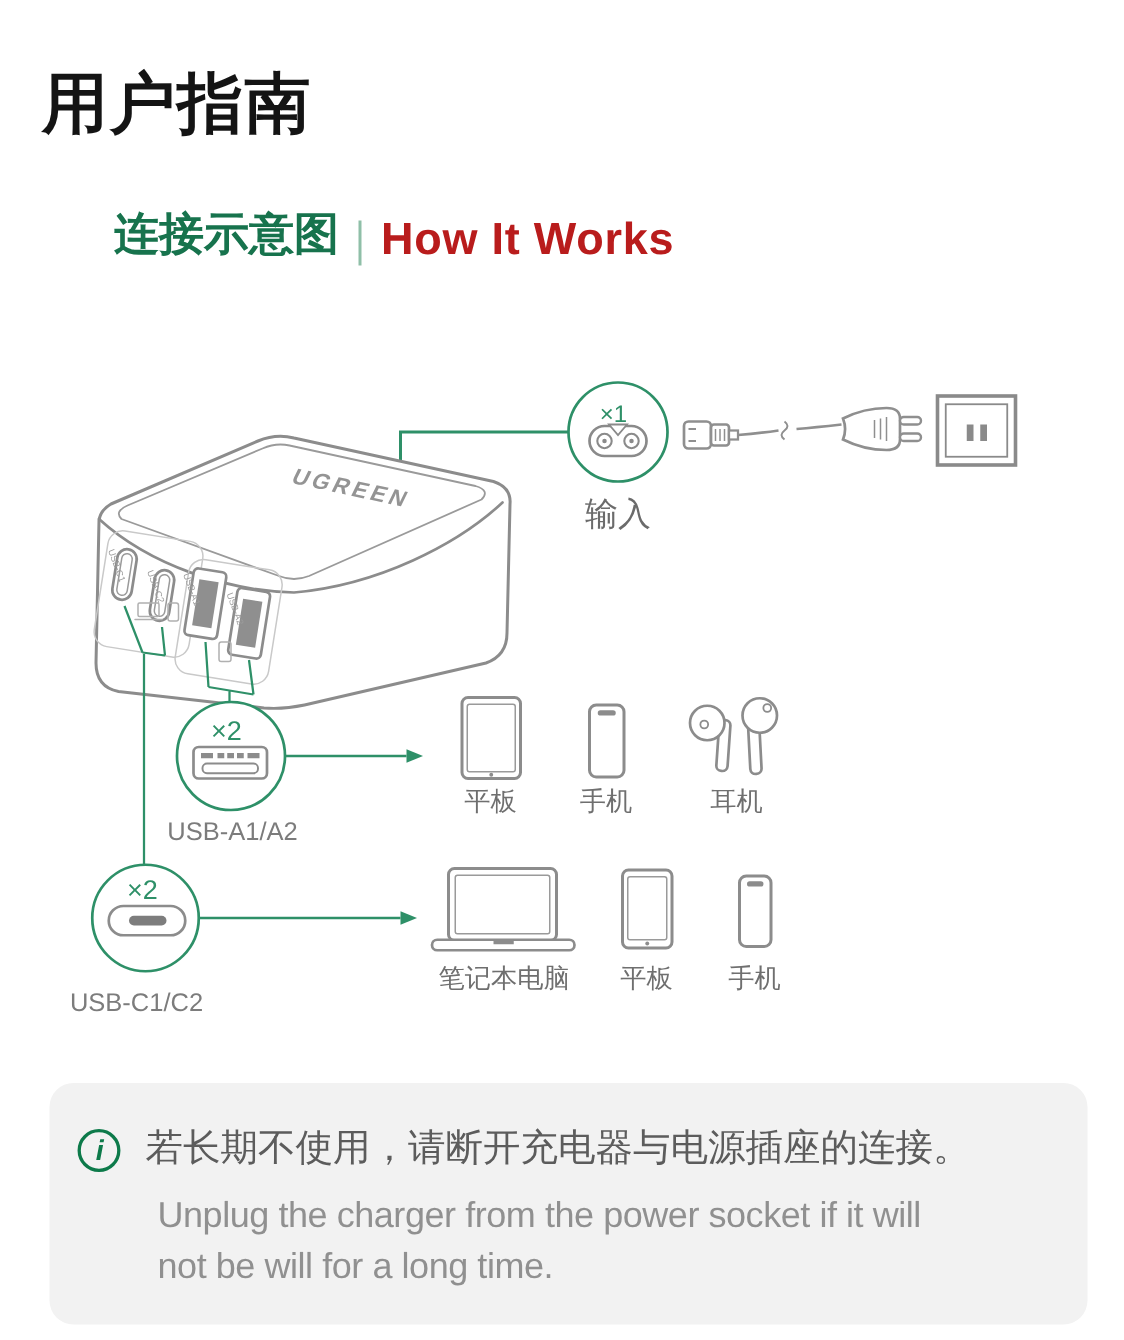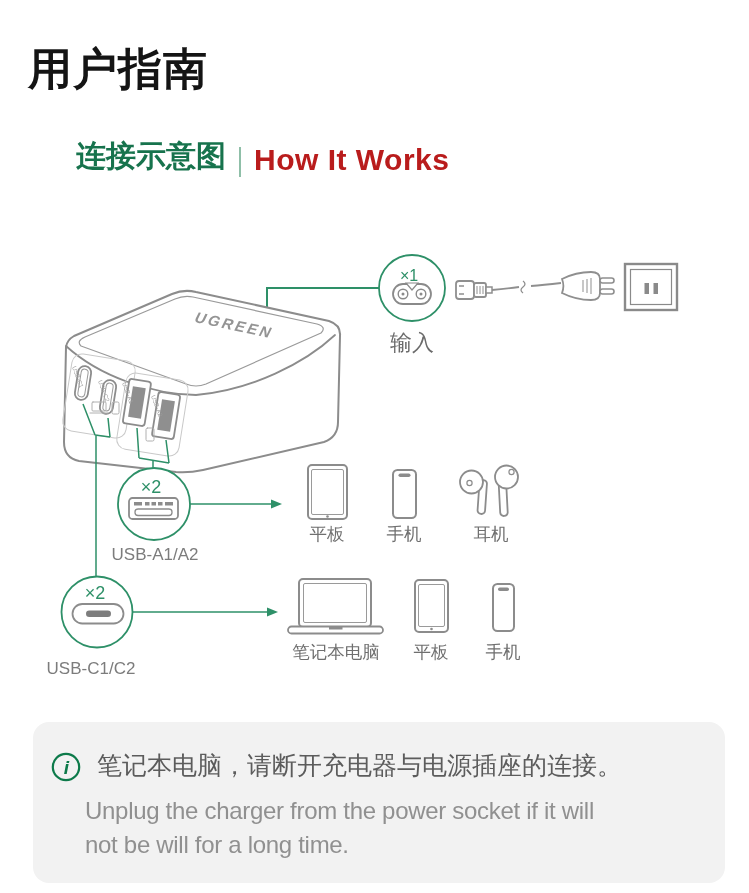--- a/index.html
+++ b/index.html
@@ -22,21 +22,21 @@
   .note{
     position:absolute;left:33px;top:722px;width:692px;height:161px;
     background:#f2f2f2;border-radius:16px;
   }
   .note .info-icon{position:absolute;left:17px;top:29px;}
   .note-zh{
     position:absolute;left:64px;top:27px;font-size:25px;line-height:32px;
     color:#5c5c5c;white-space:nowrap;
   }
   .note-en{
-    position:absolute;left:52px;top:72px;font-size:24px;line-height:34px;
+    position:absolute;left:72px;top:72px;font-size:24px;line-height:34px;
     color:#909090;letter-spacing:-0.3px;white-space:nowrap;
   }
 </style>
 </head>
 <body>
 
 <h1 class="page-title">用户指南</h1>
 
 <div class="section-heading">
   <span class="zh">连接示意图</span>
@@ -211,18 +211,18 @@
     <rect x="498" y="357.5" width="11" height="3.5" rx="1.75" fill="#8c8c8c"></rect>
   </g>
   <text x="503" y="428" text-anchor="middle" font-size="17.5" fill="#6f6f6f">手机</text>
 </svg>
 
 <div class="note">
   <svg class="info-icon" width="32" height="32" viewBox="0 0 32 32">
     <circle cx="16" cy="16" r="13.2" fill="none" stroke="#0d7a4a" stroke-width="2.2"></circle>
     <text x="16.5" y="22.5" text-anchor="middle" font-size="19" font-style="italic" font-weight="bold" font-family="DejaVu Serif, serif" fill="#0d7a4a">i</text>
   </svg>
-  <div class="note-zh">笔记本电脑，请断开充电器与电源插座的连接。</div>
+  <div class="note-zh">若长期不使用，请断开充电器与电源插座的连接。</div>
   <div class="note-en">
     <div>Unplug the charger from the power socket if it will</div>
     <div>not be will for a long time.</div>
   </div>
 </div>
 
 </body></html>

